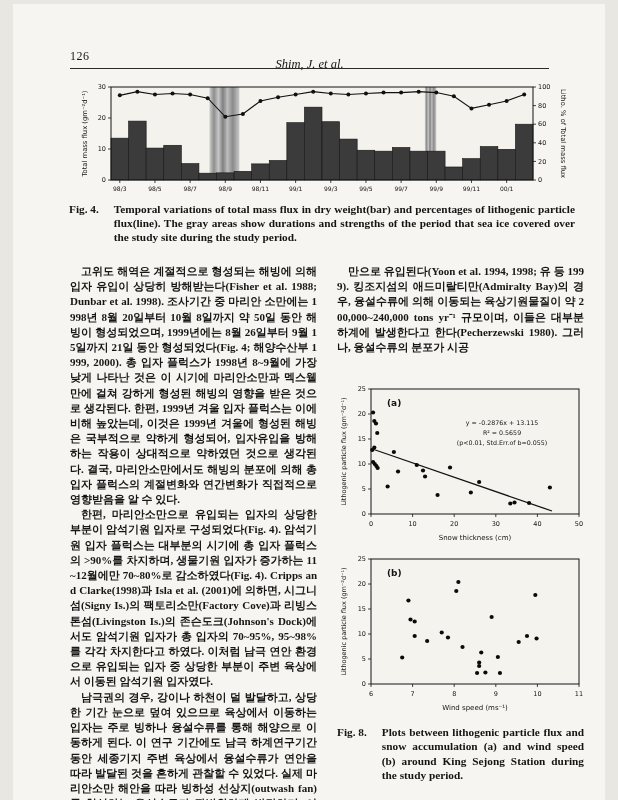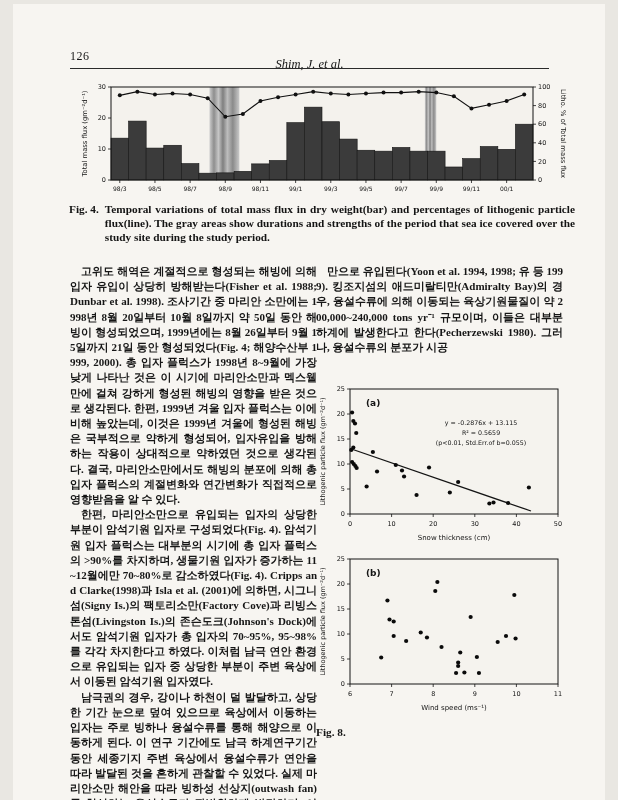--- a/index.html
+++ b/index.html
@@ -14,30 +14,30 @@
   .running-head{
     position:absolute;left:50%;top:8px;transform:translateX(-50%);
     font-weight:normal;font-style:italic;font-size:12.5px;white-space:nowrap;
   }
   .header-rule{position:absolute;top:64px;left:57px;right:56px;border-top:1.8px solid #2a2a2a;}
   
   .fig4{position:absolute;left:56px;top:76px;width:506px;margin:0;}
   .chart-host{line-height:0;}
   #chart-fig4{margin-left:6px;}
   .caption{
-    display:flex;gap:6px;font-weight:bold;font-size:11.3px;line-height:14.2px;
+    display:flex;gap:15px;font-weight:bold;font-size:11.3px;line-height:14.2px;
     margin-top:2px;color:#141414;
   }
   .cap-label{white-space:nowrap;}
   .cap-text{flex:1;text-align:justify;}
   
   .col{position:absolute;top:260px;width:247px;font-size:11px;line-height:15.2px;text-align:justify;}
   .col p{margin:0;text-indent:11px;word-break:break-all;font-weight:bold;}
   .col-left{left:57px;}
-  .col-right{left:303px;}
+  .col-right{left:324px;}
   
   .fig5{margin:26px 0 0 0;}
   .fig5 .caption{margin-top:4px;}
 </style>
 </head>
 <body>
 
 <div class="page">
 
   <div class="page-header">
@@ -280,17 +280,18 @@
             <circle cx="181.68000000000004" cy="91" r="2.1" fill="#0a0a0a"></circle>
             <circle cx="190" cy="85" r="2.1" fill="#0a0a0a"></circle>
             <circle cx="198.31999999999996" cy="43.999999999999986" r="2.1" fill="#0a0a0a"></circle>
             <circle cx="199.568" cy="87.5" r="2.1" fill="#0a0a0a"></circle>
             <text x="50" y="25" font-size="9" text-anchor="start" fill="#141414" font-family="&quot;DejaVu Sans&quot;, sans-serif" font-weight="bold">(b)</text>
             <text x="138" y="159" font-size="7" text-anchor="middle" fill="#141414" font-family="&quot;DejaVu Sans&quot;, sans-serif">Wind speed (ms⁻¹)</text>
             <text x="0" y="0" font-size="6.5" text-anchor="middle" fill="#141414" font-family="&quot;DejaVu Sans&quot;, sans-serif" transform="translate(9,70.5) rotate(-90)">Lithogenic particle flux (gm⁻²d⁻¹)</text>
           </svg></div>
       <figcaption class="caption">
         <span class="cap-label">Fig. 8.</span>
+        <span class="cap-text">Plots between lithogenic particle flux and snow accumulation (a) and wind speed (b) around King Sejong Station during the study period.</span>
       </figcaption>
     </figure>
   </section>
 
 </div>
 
 </body></html>

